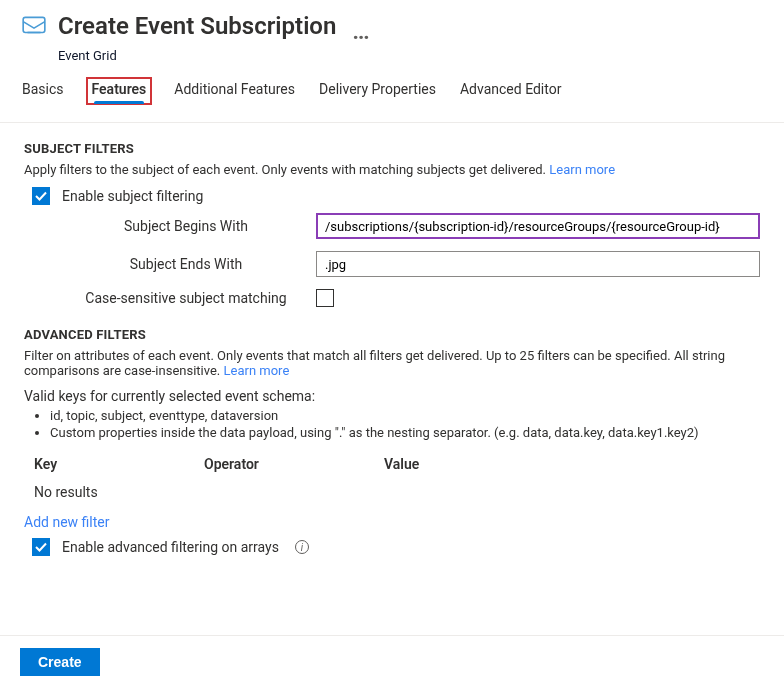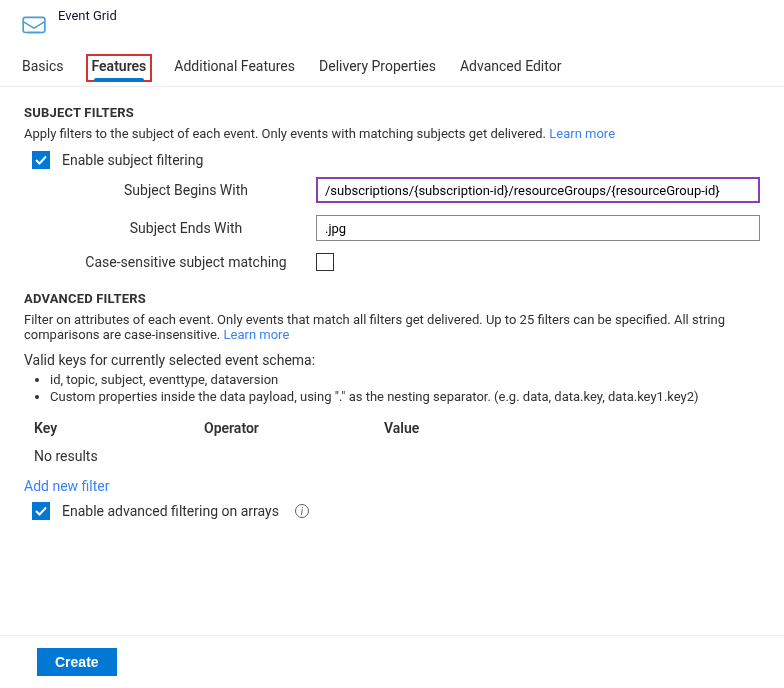--- a/index.html
+++ b/index.html
@@ -23,21 +23,21 @@
     display: flex; align-items: center; justify-content: center;
   }
   .header h1 {
     font-size: 24px; font-weight: 600; margin: 0; line-height: 30px;
     display: flex; align-items: center;
   }
   .header .subtitle { font-size: 13px; color: #0f172a; margin-top: 2px; }
   .header .more { margin-left: 16px; margin-top: 10px; color: #605e5c; cursor: pointer; }
   
   .tabs {
-    display: flex; gap: 20px; padding: 14px 20px 4px 20px;
+    display: flex; gap: 20px; padding: 14px 20px 17px 20px;
     border-bottom: 1px solid #edebe9;
     align-items: center;
   }
   .tab {
     font-size: 14px; padding: 4px 2px 8px 2px; cursor: pointer; position: relative;
   }
   .tab.selected { font-weight: 600; }
   .tab.selected::after {
     content: ""; position: absolute; left: 6px; right: 6px; bottom: -1px;
     height: 3px; background: #0078d4; border-radius: 2px 2px 0 0;
@@ -81,41 +81,45 @@
   .noresults { font-size: 14px; margin: 0 0 14px 10px; }
   .addnew { font-size: 14px; display: inline-block; }
   .info-icon {
     width: 14px; height: 14px; border: 1px solid #605e5c; border-radius: 50%;
     display: inline-flex; align-items: center; justify-content: center;
     font-size: 10px; font-style: italic; color: #605e5c; margin-left: 4px; cursor: help;
   }
   
   .footer {
     position: absolute; left: 0; right: 0; bottom: 0;
-    border-top: 1px solid #edebe9; padding: 12px 37px;
+    border-top: 1px solid #edebe9; padding: 12px 20px;
   }
   .btn-primary {
     background: #0078d4; color: #fff; border: none; padding: 6px 18px;
     font-size: 14px; font-weight: 600; cursor: pointer;
   }
 </style>
 </head>
 <body>
 
 <div class="page">
 
   <div class="header">
     <div class="svc-icon">
       <svg viewBox="0 0 24 24" width="26" height="26">
         <rect x="2" y="4" width="20" height="14" rx="2" fill="none" stroke="#4a9cd6" stroke-width="1.5"></rect>
         <path d="M2 8 L12 14 L22 8" fill="none" stroke="#4a9cd6" stroke-width="1.5"></path>
         <path d="M6 18 L18 18" stroke="#4a9cd6" stroke-width="1.5"></path>
       </svg>
     </div>
     <div>
+      <h1>
+        <span>Create Event Subscription</span>
+        <span class="more">…</span>
+      </h1>
       <div class="subtitle">Event Grid</div>
     </div>
   </div>
 
   <div class="tabs">
     <div class="tab">Basics</div>
     <div class="tab selected highlight-box">Features</div>
     <div class="tab">Additional Features</div>
     <div class="tab">Delivery Properties</div>
     <div class="tab">Advanced Editor</div>

